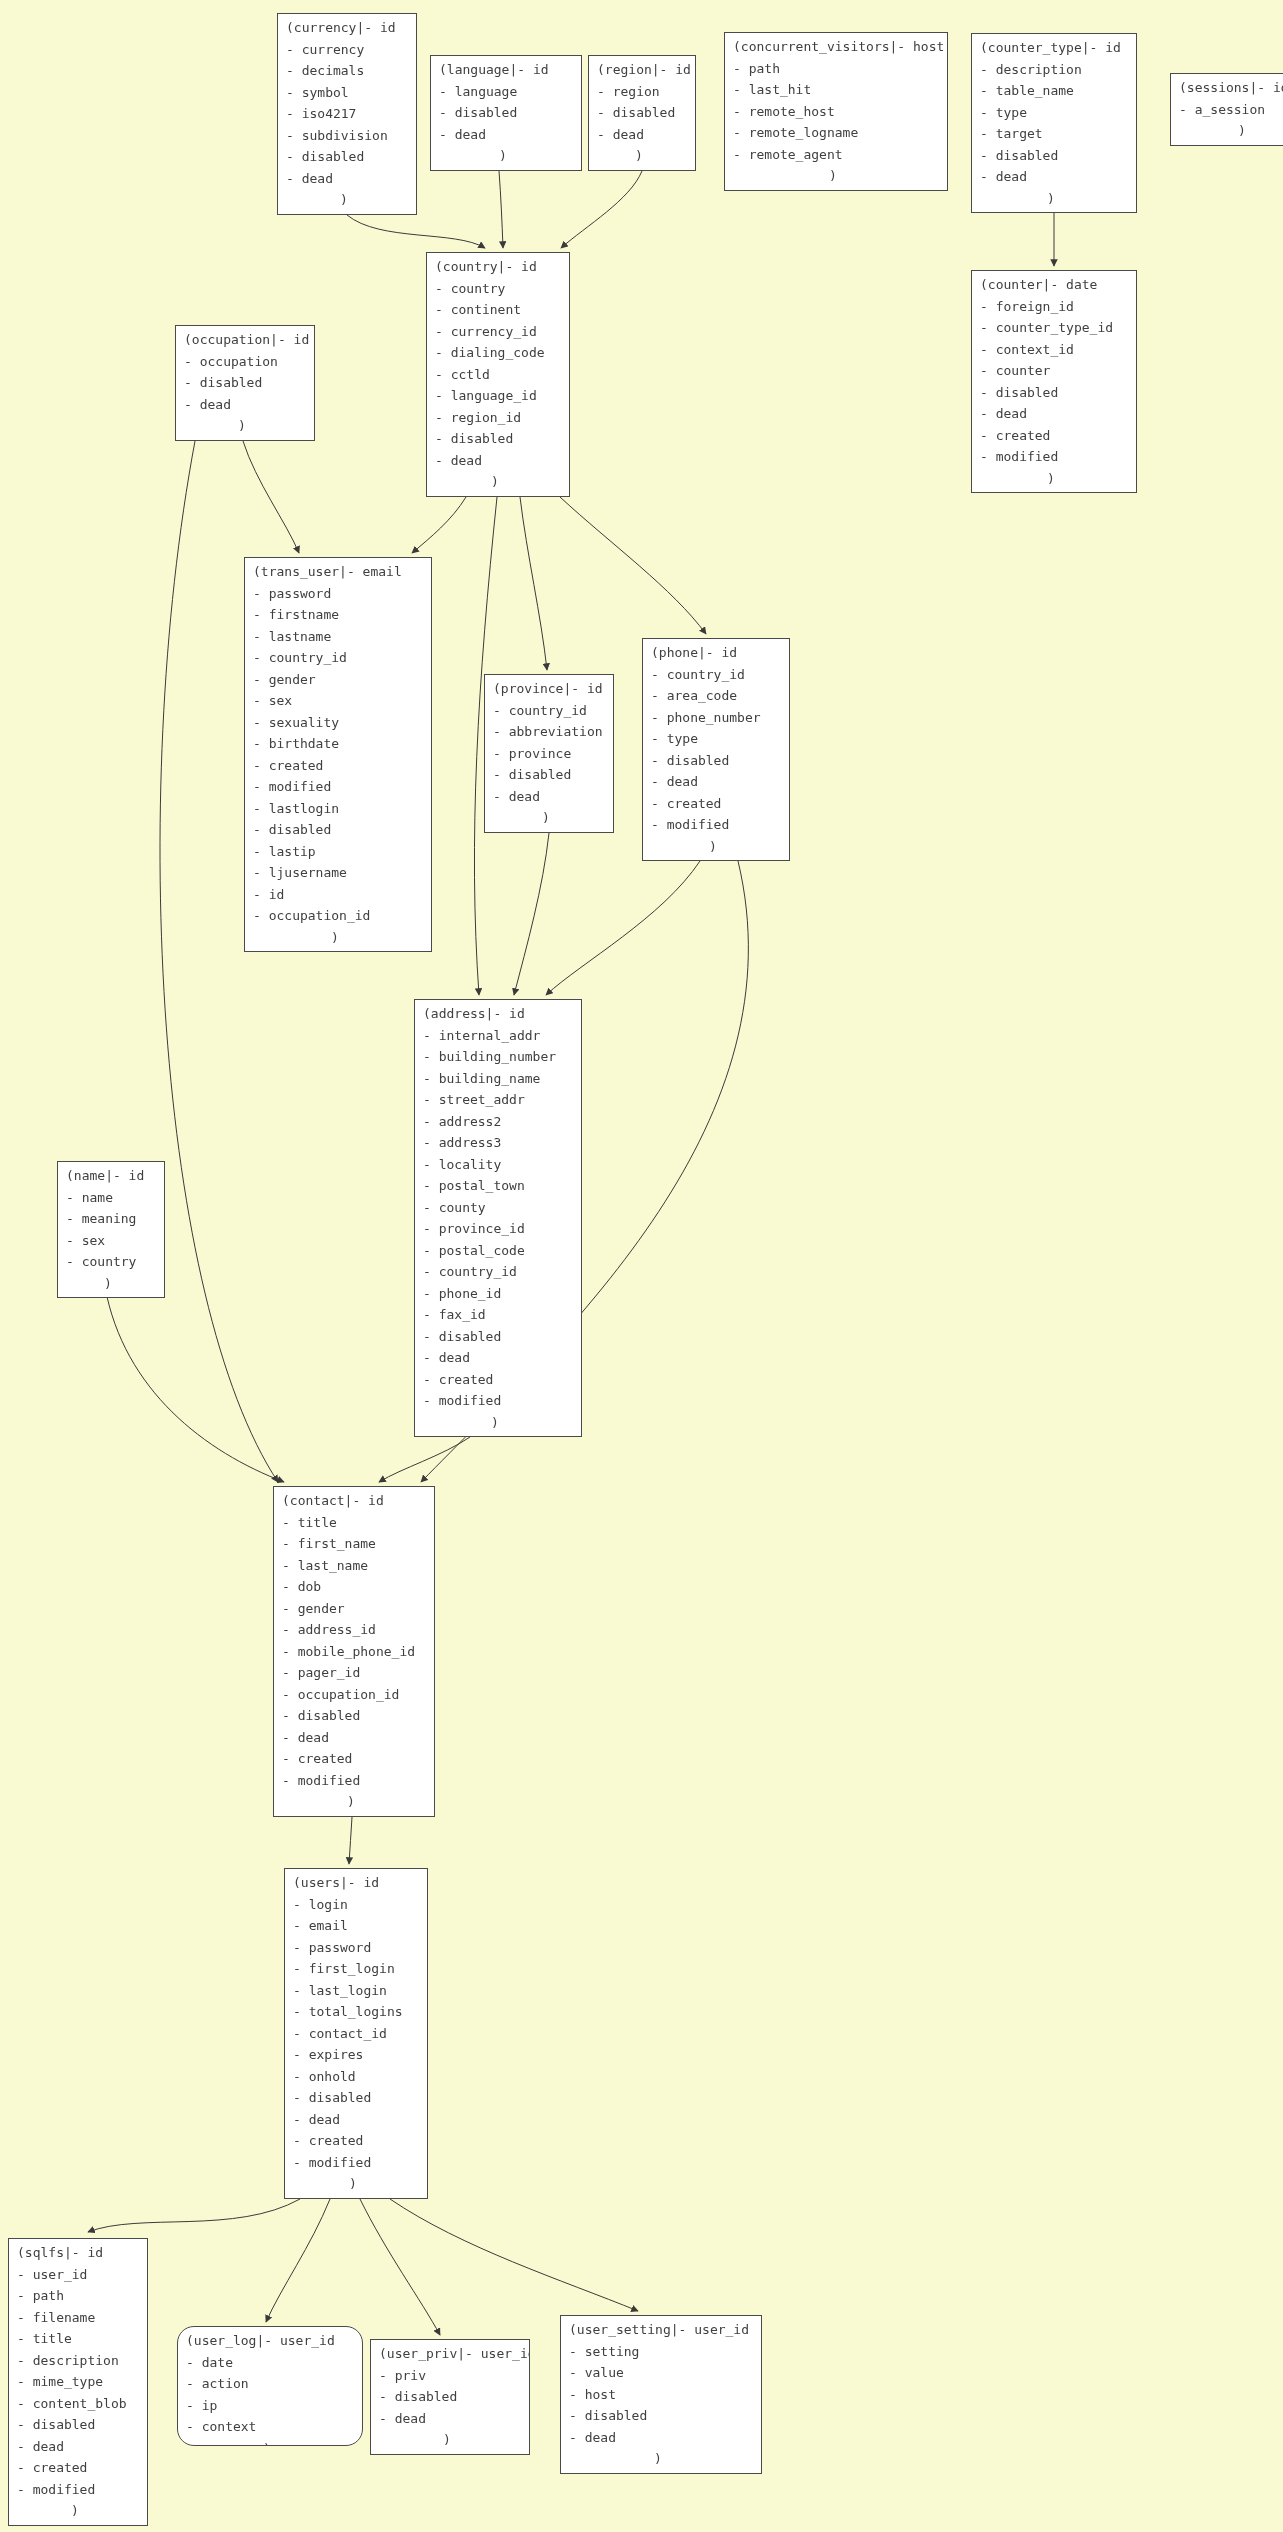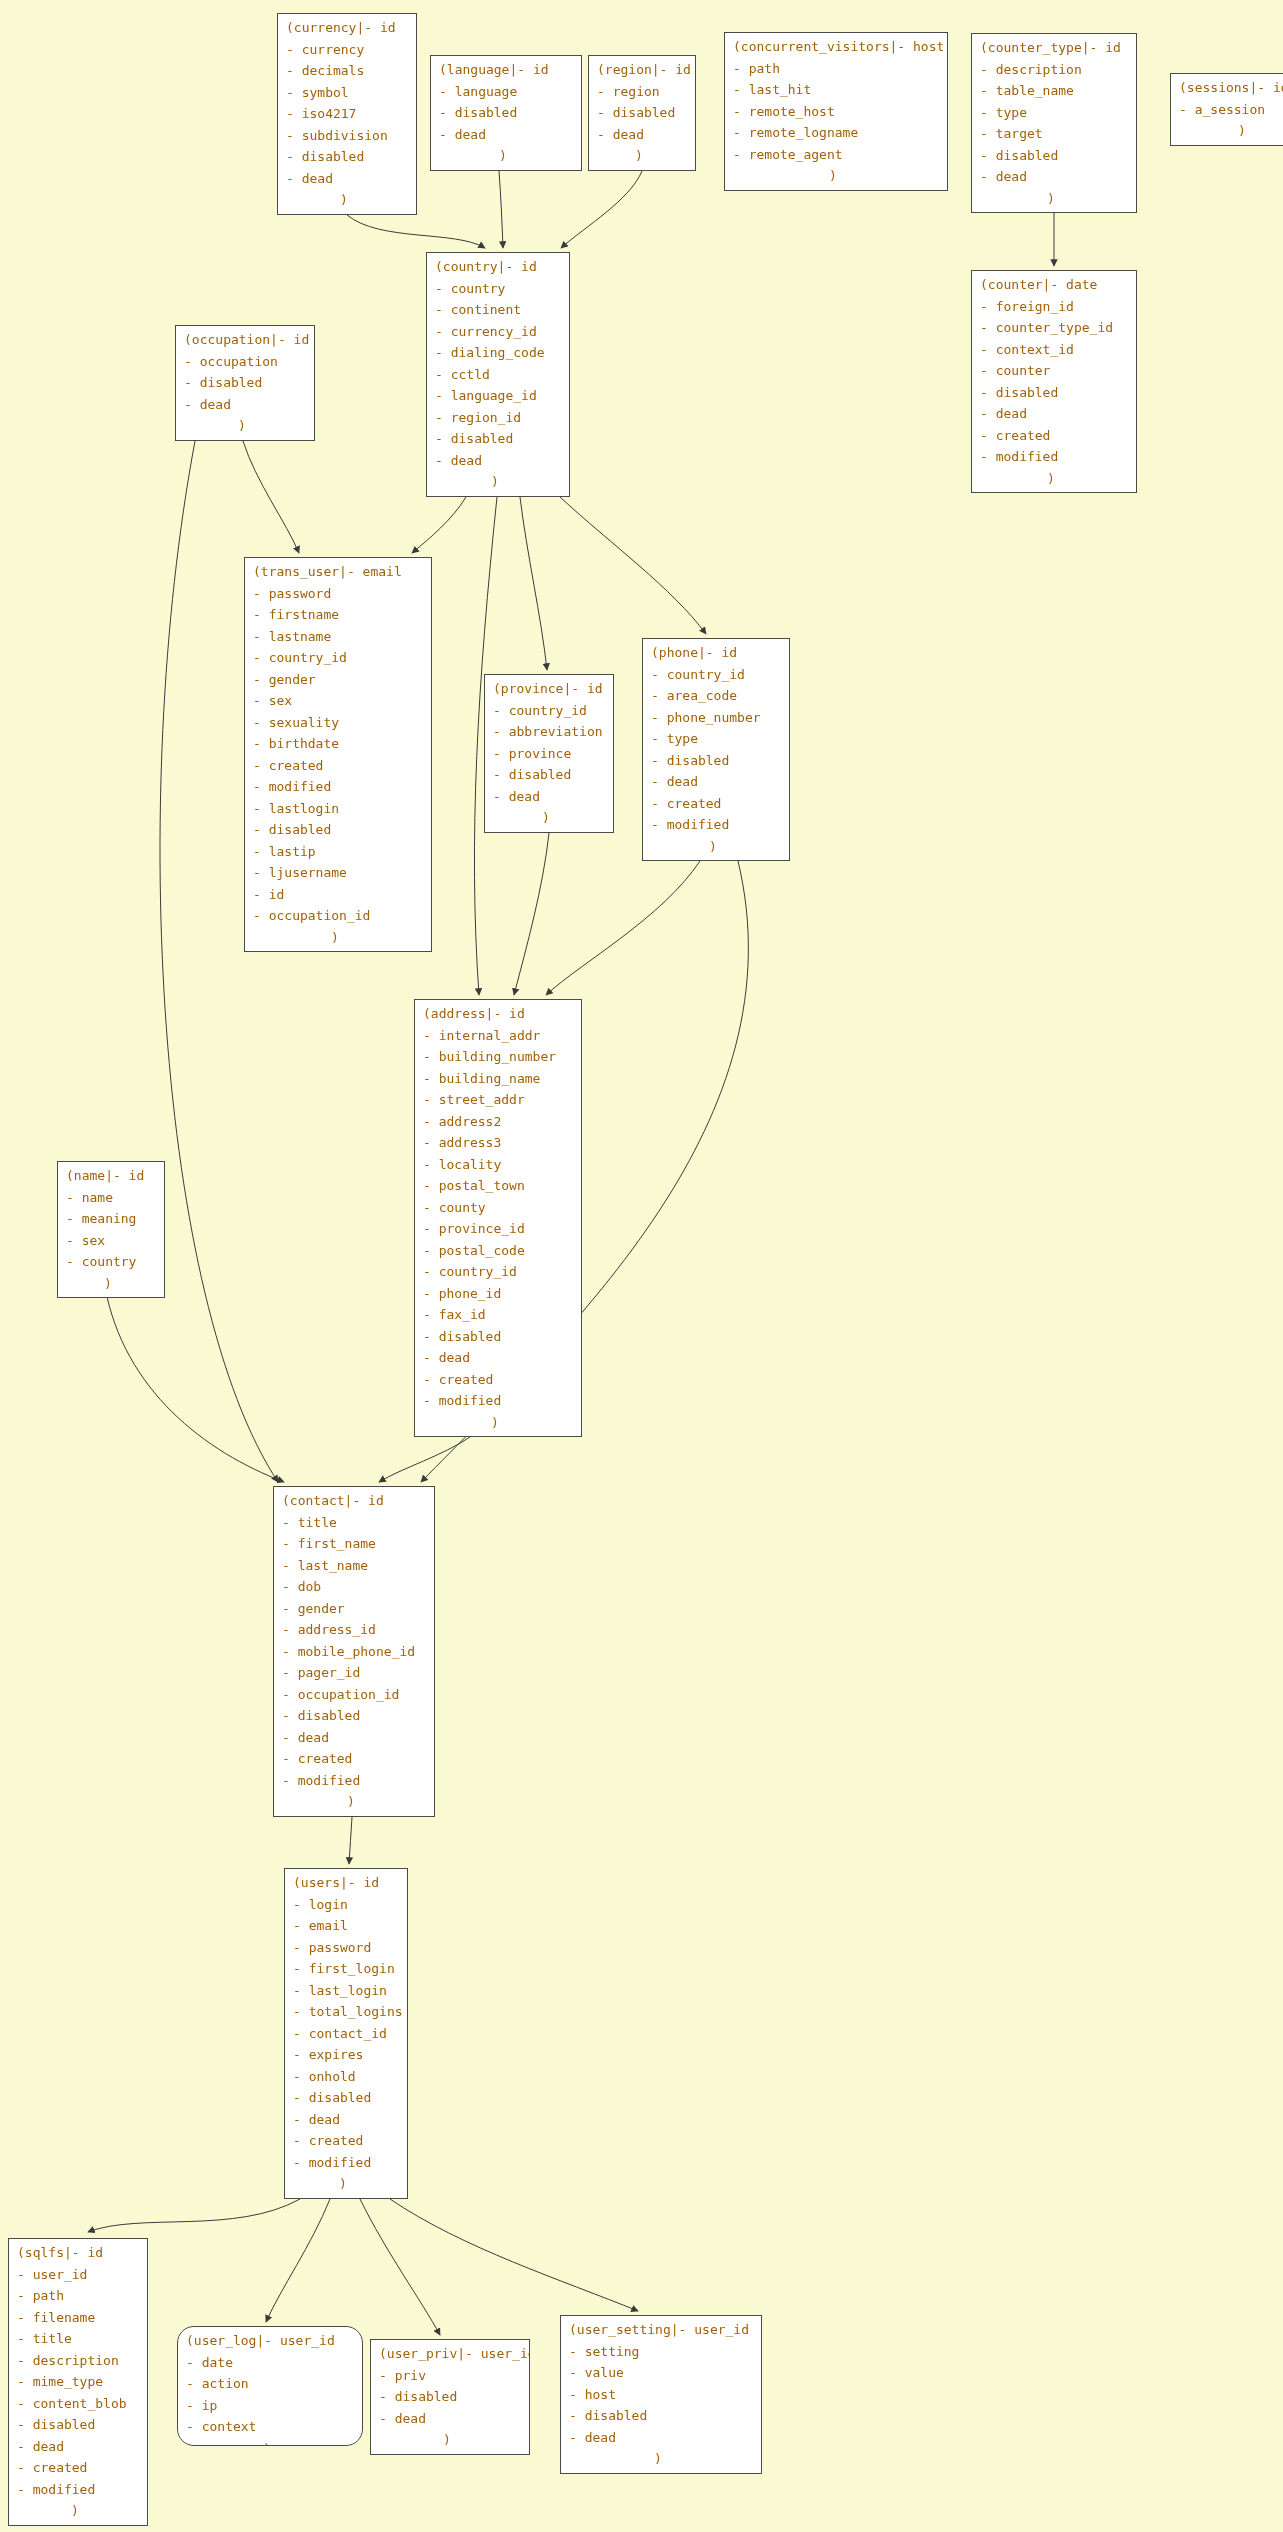--- a/index.html
+++ b/index.html
@@ -11,21 +11,21 @@
   #stage{position:relative;width:1283px;height:2532px;overflow:hidden}
   #edges{position:absolute;left:0;top:0;width:1283px;height:2532px}
   .edge{fill:none;stroke:#3a3a3a;stroke-width:1}
   .tbl{
     position:absolute;
     background:#ffffff;
     border:1px solid #4a4a4a;
     box-sizing:border-box;
     font-size:13px;
     line-height:21.5px;
-    color:#a16207;
+    color:#404040;
     padding:3px 4px 3px 8px;
     white-space:nowrap;
     overflow:hidden;
   }
   .hdr,.fld{text-align:left}
   .close{text-align:center;padding-right:10px}
 </style>
 </head>
 <body>
 
@@ -220,21 +220,21 @@
         <div class="fld">- address_id</div>
         <div class="fld">- mobile_phone_id</div>
         <div class="fld">- pager_id</div>
         <div class="fld">- occupation_id</div>
         <div class="fld">- disabled</div>
         <div class="fld">- dead</div>
         <div class="fld">- created</div>
         <div class="fld">- modified</div>
         <div class="close">)</div>
   </div>
-      <div class="tbl" style="left: 284px; top: 1868px; width: 124px; height: 331px;">
+      <div class="tbl" style="left: 284px; top: 1868px; width: 144px; height: 331px;">
     <div class="hdr">(users|- id</div>
     <div class="fld">- login</div>
         <div class="fld">- email</div>
         <div class="fld">- password</div>
         <div class="fld">- first_login</div>
         <div class="fld">- last_login</div>
         <div class="fld">- total_logins</div>
         <div class="fld">- contact_id</div>
         <div class="fld">- expires</div>
         <div class="fld">- onhold</div>

